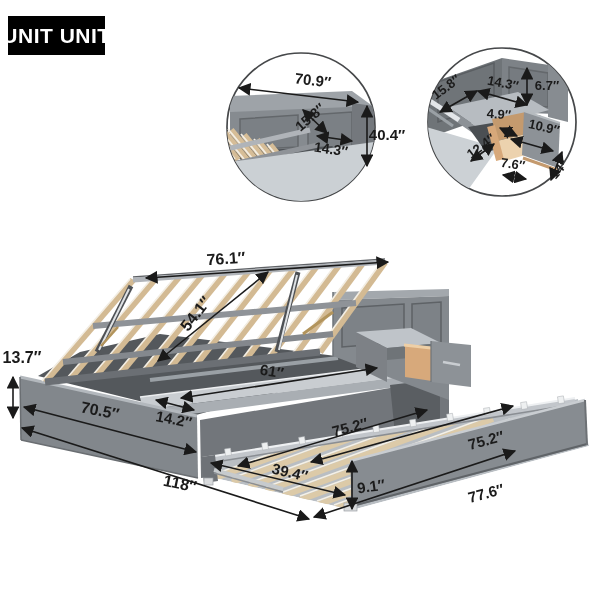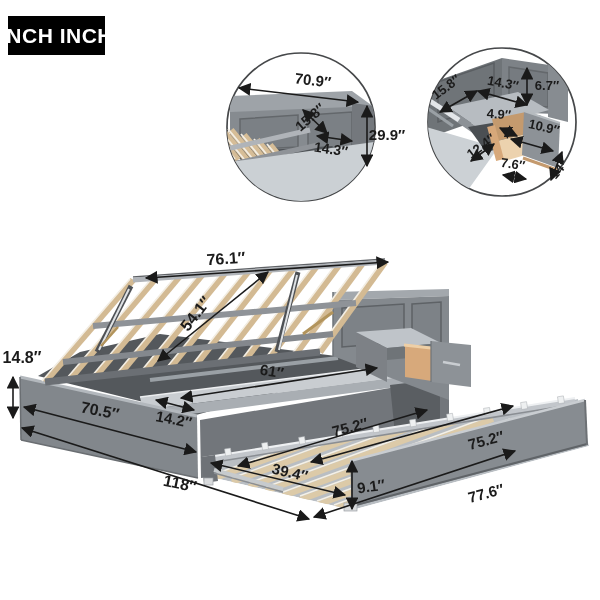--- a/index.html
+++ b/index.html
@@ -242,39 +242,39 @@
     <line x1="478" y1="91" x2="527" y2="105" marker-start="url(#ah)" marker-end="url(#ah)"></line>
     <line x1="527" y1="68" x2="527" y2="105" marker-start="url(#ah)" marker-end="url(#ah)"></line>
     <line x1="500" y1="128" x2="517" y2="136" marker-start="url(#ah)" marker-end="url(#ah)"></line>
     <line x1="511" y1="139" x2="553" y2="151" marker-start="url(#ah)" marker-end="url(#ah)"></line>
     <line x1="471" y1="161" x2="494" y2="144" marker-start="url(#ah)" marker-end="url(#ah)"></line>
     <line x1="503" y1="175" x2="526" y2="179" marker-start="url(#ah)" marker-end="url(#ah)"></line>
     <line x1="562" y1="152" x2="551" y2="180" marker-start="url(#ah)" marker-end="url(#ah)"></line>
   </g>
 </svg>
 
-  <div class="badge">INCH INCH</div>
+  <div class="badge">UNIT UNIT</div>
 
   <div class="dim f16" style="left:226px;top:259px;transform:translate(-50%,-50%) rotate(-4deg);">76.1″</div>
   <div class="dim f16" style="left:196px;top:314px;transform:translate(-50%,-50%) rotate(-52deg);">54.1″</div>
-  <div class="dim f16" style="left:22px;top:358px;transform:translate(-50%,-50%);">14.8″</div>
+  <div class="dim f16" style="left:22px;top:358px;transform:translate(-50%,-50%);">13.7″</div>
   <div class="dim f16" style="left:100px;top:411px;transform:translate(-50%,-50%) rotate(11deg);">70.5″</div>
   <div class="dim f15" style="left:174px;top:419px;transform:translate(-50%,-50%) rotate(11deg);">14.2″</div>
   <div class="dim f15" style="left:272px;top:371px;transform:translate(-50%,-50%) rotate(9deg);">61″</div>
   <div class="dim f15" style="left:350px;top:427px;transform:translate(-50%,-50%) rotate(-15deg);">75.2″</div>
   <div class="dim f15" style="left:486px;top:440px;transform:translate(-50%,-50%) rotate(-15deg);">75.2″</div>
   <div class="dim f15" style="left:290px;top:472px;transform:translate(-50%,-50%) rotate(13deg);">39.4″</div>
   <div class="dim f15" style="left:371px;top:486px;transform:translate(-50%,-50%) rotate(-8deg);">9.1″</div>
   <div class="dim f16" style="left:180px;top:484px;transform:translate(-50%,-50%) rotate(12deg);">118″</div>
   <div class="dim f15" style="left:486px;top:493px;transform:translate(-50%,-50%) rotate(-15deg);">77.6″</div>
 
   <div class="dim f15" style="left:313px;top:80px;transform:translate(-50%,-50%) rotate(7deg);">70.9″</div>
   <div class="dim f14" style="left:310px;top:117px;transform:translate(-50%,-50%) rotate(-41deg);">15.8″</div>
   <div class="dim f14" style="left:331px;top:149px;transform:translate(-50%,-50%) rotate(8deg);">14.3″</div>
-  <div class="dim f15" style="left:387px;top:134px;transform:translate(-50%,-50%);">29.9″</div>
+  <div class="dim f15" style="left:387px;top:134px;transform:translate(-50%,-50%);">40.4″</div>
 
   <div class="dim f13" style="left:446px;top:87px;transform:translate(-50%,-50%) rotate(-37deg);">15.8″</div>
   <div class="dim f13" style="left:503px;top:83px;transform:translate(-50%,-50%) rotate(11deg);">14.3″</div>
   <div class="dim f13" style="left:547px;top:85px;transform:translate(-50%,-50%);">6.7″</div>
   <div class="dim f13" style="left:499px;top:114px;transform:translate(-50%,-50%) rotate(4deg);">4.9″</div>
   <div class="dim f13" style="left:544px;top:127px;transform:translate(-50%,-50%) rotate(13deg);">10.9″</div>
   <div class="dim f13" style="left:481px;top:146px;transform:translate(-50%,-50%) rotate(-37deg);">12.4″</div>
   <div class="dim f13" style="left:513px;top:164px;transform:translate(-50%,-50%) rotate(8deg);">7.6″</div>
   <div class="dim f13" style="left:559px;top:169px;transform:translate(-50%,-50%) rotate(-48deg);">14″</div>
 </div>

